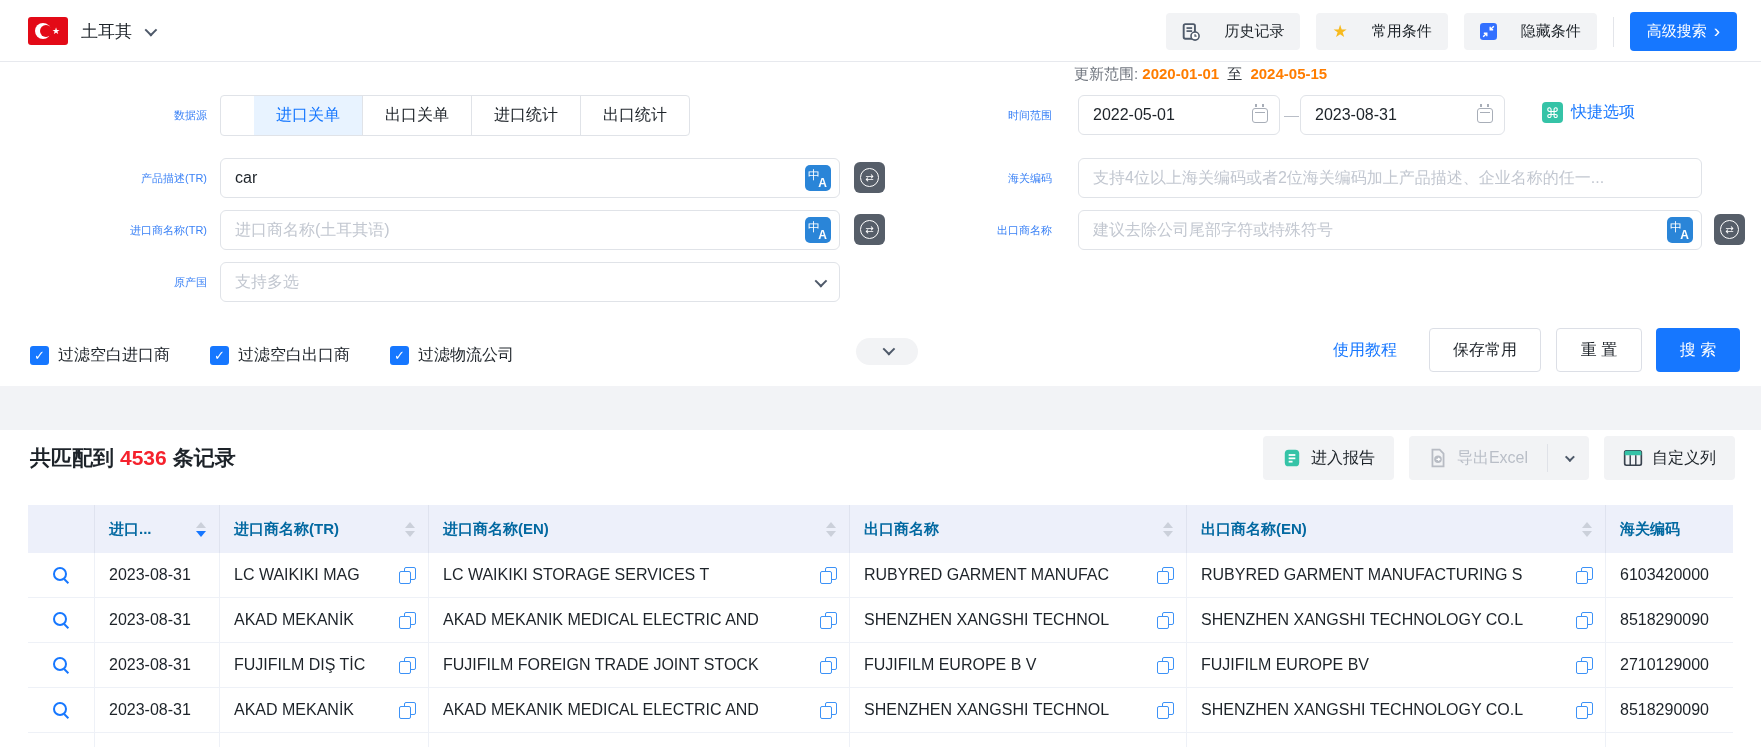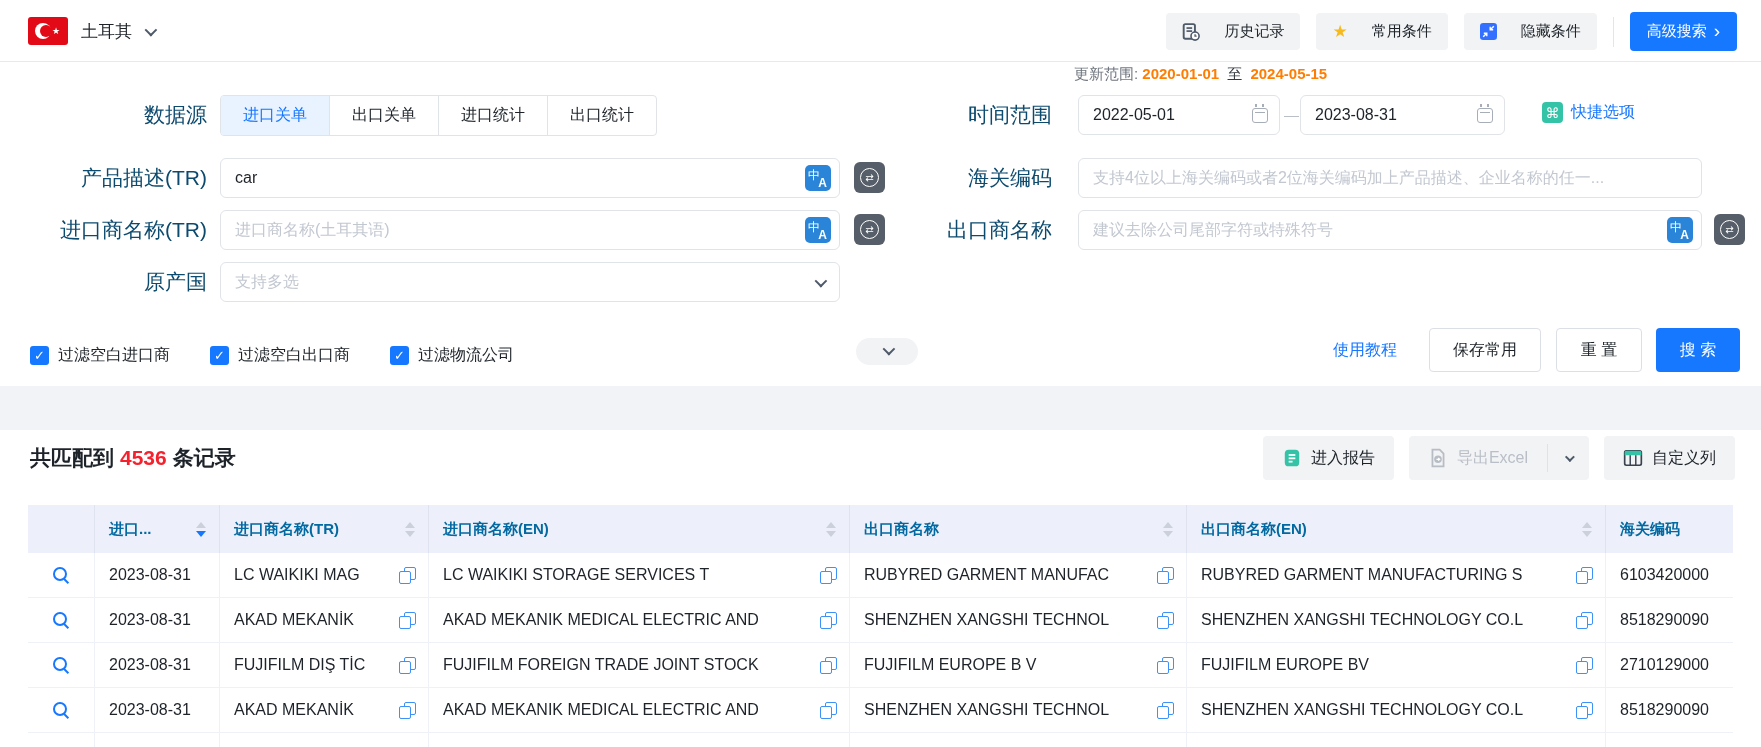--- a/index.html
+++ b/index.html
@@ -23,26 +23,26 @@
   .chev.sm { width:7px; height:7px; }
   .tb-right { position:absolute; right:24px; top:12px; display:flex; align-items:center; gap:16px; }
   .tb-btn { height:37px; display:flex; align-items:center; gap:24px; background:#f2f3f5; border-radius:4px; padding:0 16px; font-size:15px; color:#1d2329; cursor:pointer; }
   .star-gold { color:#f7ba1e; font-size:17px; font-style:normal; line-height:1; }
   .tb-divider { width:1px; height:30px; background:#e3e5ea; }
   .adv-btn { height:39px; background:#1677ff; color:#fff; border-radius:4px; padding:0 17px; font-size:15px; display:flex; align-items:center; gap:7px; cursor:pointer; }
   .adv-arrow { font-size:19px; line-height:1; margin-top:-2px; }
 
   
   .filters { position:absolute; top:62px; left:0; right:0; height:323px; background:#fff; }
-  .flabel { position:absolute; width:190px; text-align:right; font-size:21px; color:#0c4a6e; line-height:40px; white-space:nowrap; }
+  .flabel { position:absolute; width:190px; text-align:right; font-size:11px; color:#3b82f6; line-height:40px; white-space:nowrap; }
   .update-line { position:absolute; left:1074px; top:3px; font-size:15px; color:#70767f; }
   .update-line b { color:#ff7d00; }
   .update-line .to { color:#353a40; font-weight:normal; margin:0 4px; }
 
-  .tabs { position:absolute; left:220px; top:33px; display:flex; height:41px; border:1px solid #e0e3e8; border-radius:4px; overflow:hidden; background:#fff; }
+  .tabs { position:absolute; left:220px; top:33px; display:flex; height:41px; border:1px solid #e0e3e8; border-radius:4px; overflow:hidden; background:#fff;padding-left:33px; }
   .tab { min-width:107px; padding:0 22px; display:flex; align-items:center; justify-content:center; font-size:16px; color:#1d2329; border-right:1px solid #e0e3e8; cursor:pointer; white-space:nowrap; }
   .tab:last-child { border-right:none; }
   .tab.active { background:#e8f3ff; color:#1677ff; }
 
   .inp { height:40px; border:1px solid #e0e3e8; border-radius:6px; font-size:16px; color:#1d2329; padding:0 14px; width:100%; outline:none; font-family:inherit; background:#fff; }
   .inp::placeholder { color:#c2c7d0; }
   .wrap { position:absolute; height:40px; }
   .wrap.has-trans .inp { padding-right:65px; }
   .icon-trans { position:absolute; right:9px; top:7px; width:26px; height:26px; border-radius:5px; background:#2a85d8; cursor:pointer; }
   .icon-trans::before { content:"中"; position:absolute; left:3px; top:2px; color:#fff; font-size:12px; }

